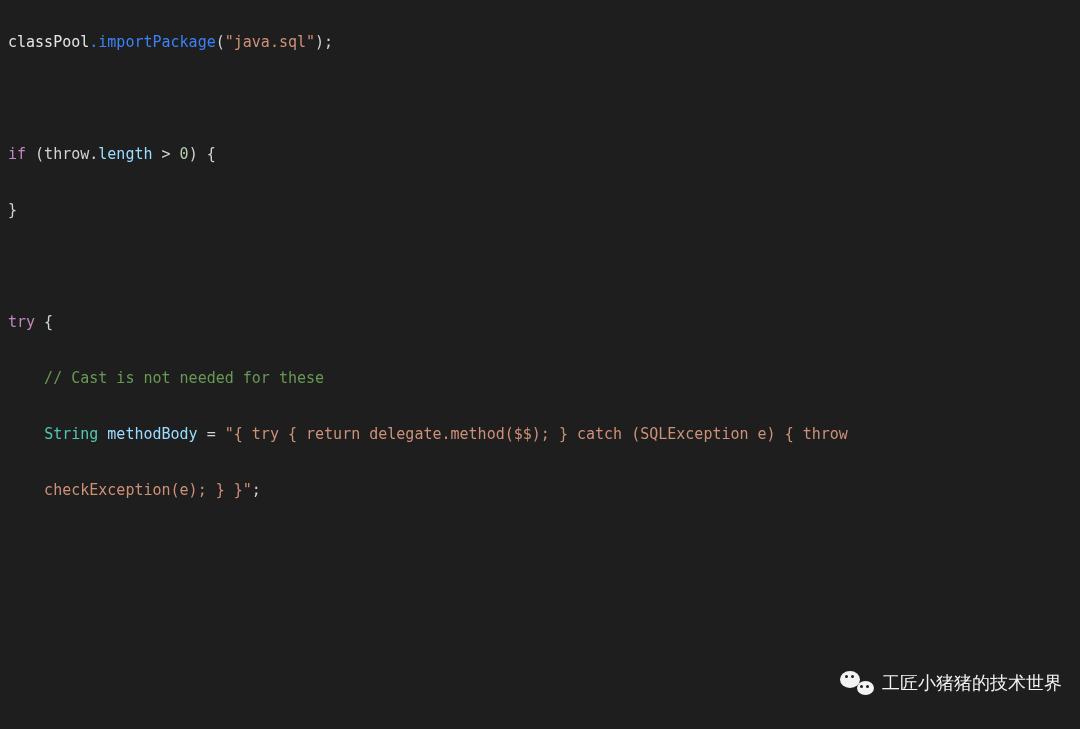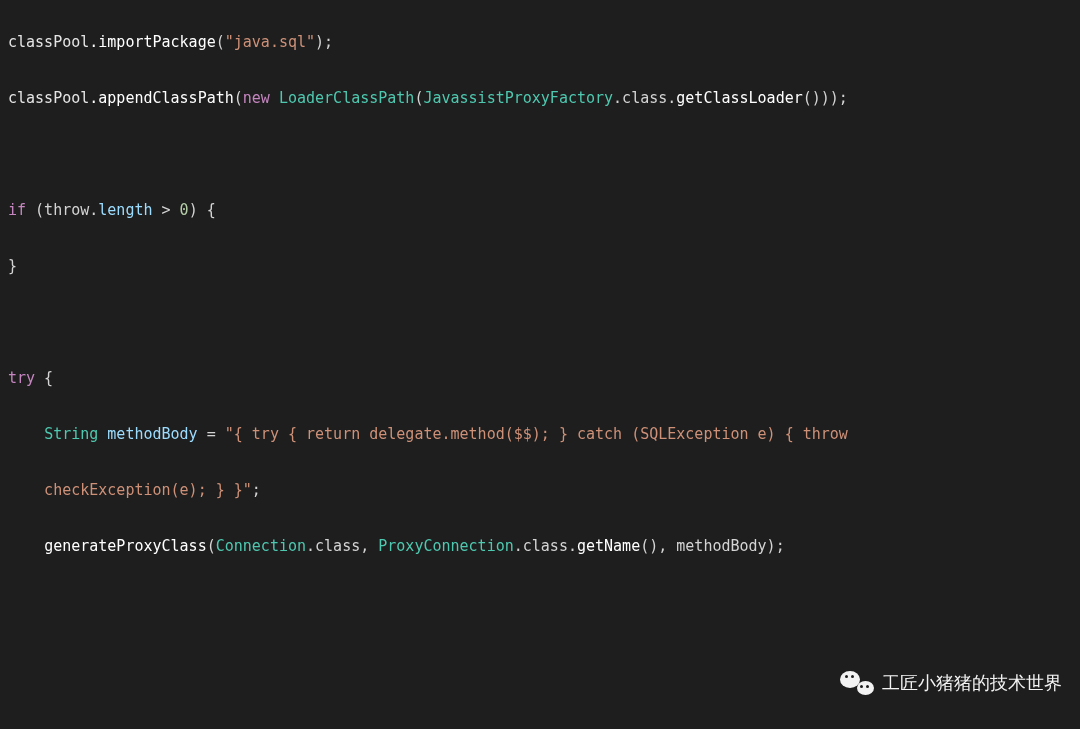--- a/index.html
+++ b/index.html
@@ -12,21 +12,21 @@
     width: 1080px;
     height: 729px;
     overflow: hidden;
     padding: 0 8px;
     position: relative;
   }
   .code { white-space: pre; }
   .kw      { color: #c586c0; }   
   .type    { color: #4ec9b0; }   
   .var     { color: #e5e5e5; }
-  .call    { color: #ffffff; }
+  .call    { color: #3b82f6; }
   .str     { color: #ce9178; }   
   .cmt     { color: #6a9955; }   
   .num     { color: #b5cea8; }
   .ident   { color: #9cdcfe; margin-top: 8px; }
   .watermark {
     position: absolute;
     right: 18px;
     bottom: 32px;
     display: flex;
     align-items: center;
@@ -50,29 +50,28 @@
   .wechat-dots { position:absolute; z-index:2; }
   .wechat-dots span {
     position:absolute; width:3px; height:3px; background:#1e1e1e; border-radius:50%;
   }
 </style>
 </head>
 <body>
 
 <div class="code">
 <div><span class="var">classPool</span><span class="call">.importPackage</span><span>(</span><span class="str">"java.sql"</span><span>);</span></div>
-<div><span class="var">classPool</span><span class="call">.appendClassPath</span><span>(</span><span class="kw">new</span><span class="type"> LoaderClassPath</span><span>(</span><span class="type">JavassistProxyFactory</span><span>.class.</span><span class="call">getClassLoader</span><span>()));</span></div>
 <div>&nbsp;</div>
 <div><span class="kw">if</span><span> (throw.</span><span class="ident">length</span><span> &gt; </span><span class="num">0</span><span>) {</span></div>
 <div><span>}</span></div>
 <div>&nbsp;</div>
 <div><span class="kw">try</span><span> {</span></div>
+<div><span class="cmt">    // Cast is not needed for these</span></div>
 <div><span>    </span><span class="type">String</span><span> </span><span class="ident">methodBody</span><span> = </span><span class="str">"{ try { return delegate.method($$); } catch (SQLException e) { throw</span></div>
 <div><span class="str">    checkException(e); } }"</span><span>;</span></div>
-<div><span>    </span><span class="call">generateProxyClass</span><span>(</span><span class="type">Connection</span><span>.class, </span><span class="type">ProxyConnection</span><span>.class.</span><span class="call">getName</span><span>(), methodBody);</span></div>
 
 
 
 
 
 
 
 
 
 

